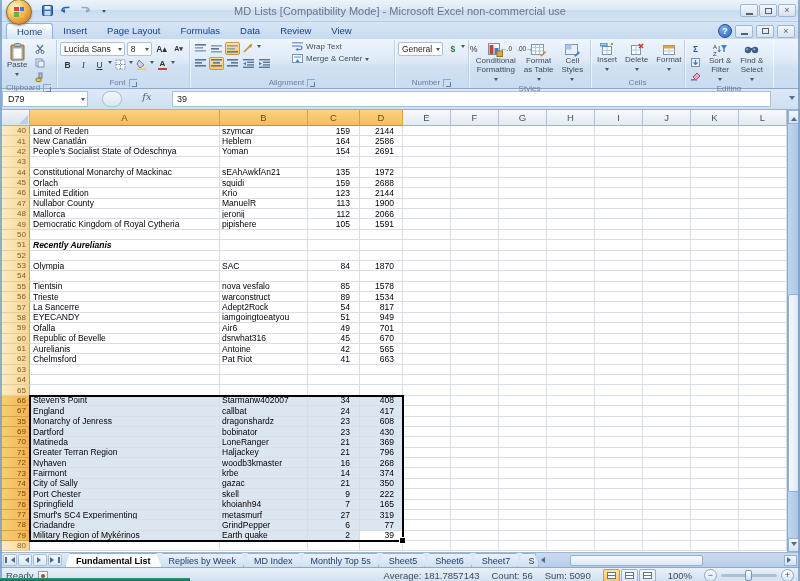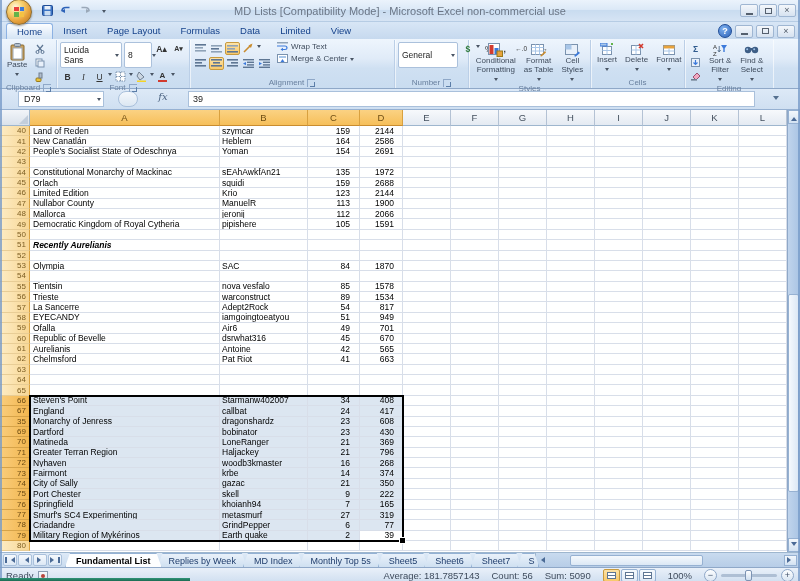--- a/index.html
+++ b/index.html
@@ -43,28 +43,28 @@
   .rbody { flex:1; display:flex; align-items:flex-start; gap:2px; padding:1px 1px 0; }
   .rlabel { height:11px; font-size:8px; color:#69809F; display:flex; align-items:center; justify-content:center; gap:3px; padding:0 2px; }
   .launcher { width:8px; height:8px; border-left:1px solid #8FA8C8; border-top:1px solid #8FA8C8; position:relative; }
   .launcher::after{content:"";position:absolute;right:0;bottom:0;width:4px;height:4px;border-right:1px solid #5C7EA8;border-bottom:1px solid #5C7EA8;}
   .bigbtn { display:flex; flex-direction:column; align-items:center; font-size:8px; color:#3E4B5C; padding:1px 3px; border-radius:3px; line-height:1.1; text-align:center; }
   .smallrow { display:flex; gap:1px; }
   .sbtn { min-width:15px; height:13px; display:flex; align-items:center; justify-content:center; border:1px solid transparent;
     border-radius:2px; font-size:8.5px; color:#333; gap:1px; padding:0 1px;}
   .sbtn.on { background:linear-gradient(#FDE3A7,#F8C96B); border-color:#C79A3F; }
   .dd { width:0; height:0; border:2.5px solid transparent; border-top:3px solid #4A5565; margin-top:3px; }
-  .combo { background:#fff; border:1px solid #ABC1DC; border-radius:2px; height:26px; display:flex; align-items:center;
-    font-size:8.5px; color:#222; padding:0 2px 0 3px; gap:19px; }
+  .combo { background:#fff; border:1px solid #ABC1DC; border-radius:2px; height:14px; display:flex; align-items:center;
+    font-size:8.5px; color:#222; padding:0 2px 0 3px; gap:4px; }
   .combo .dd{margin-left:auto}
   .vline { width:11px; height:9px; }
   .two { white-space:pre-line; }
 
   
-  .fbar { height:21px; background:linear-gradient(#DDE9F7,#CFDFF1); border-bottom:1px solid #96B1D2; display:flex; align-items:center; padding:2px 18px; gap:14px; }
+  .fbar { height:21px; background:linear-gradient(#DDE9F7,#CFDFF1); border-bottom:1px solid #96B1D2; display:flex; align-items:center; padding:2px 2px; gap:14px; }
   .namebox { width:86px; height:16px; background:#fff; border:1px solid #A9C0DB; display:flex; align-items:center; font-size:9px; padding-left:5px; color:#222; }
   .namebox .dd{margin-left:auto; margin-right:2px}
   .fxsplit { width:20px; height:16px; background:linear-gradient(#F4F8FC,#DCE7F2); border:1px solid #A9C0DB; border-radius:8px; }
   .fxbtn { width:22px; height:16px; display:flex; align-items:flex-start; justify-content:center;
     font-family:"DejaVu Serif",serif; font-style:italic; font-size:10px; color:#4E6583; }
   .finput { flex:1; height:16px; background:#fff; border:1px solid #A9C0DB; font-size:9px; display:flex; align-items:center; padding-left:4px; color:#222; }
   .fchev { width:13px; height:16px; display:flex; align-items:center; justify-content:center; }
   .fchev i{width:0;height:0;border:3px solid transparent;border-top:4px solid #55708F}
 
   
@@ -190,21 +190,21 @@
     </div>
   </div>
 
   <div class="tabrow">
     <div style="display:flex" id="ribbon-tabs">
         <div class="rtab active">Home</div>
         <div class="rtab">Insert</div>
         <div class="rtab">Page Layout</div>
         <div class="rtab">Formulas</div>
         <div class="rtab">Data</div>
-        <div class="rtab">Limited</div>
+        <div class="rtab">Review</div>
         <div class="rtab">View</div>
       </div>
     <div class="tabrow-right">
       <span class="helpbtn">?</span>
       <span class="wbtn">
           <span class="bar"></span>
         </span>
       <span class="wbtn">
           <span class="box"></span>
         </span>
@@ -295,21 +295,21 @@
             <span class="dd"></span>
         </div>
       </div>
       <div class="rlabel">
           <span>Font</span>
           <span class="launcher"></span>
         </div>
     </div>
 
     <div class="rgroup" style="width:205px">
-      <div class="rbody" style="gap:5px">
+      <div class="rbody" style="gap:20px">
         <div style="display:flex;flex-direction:column;gap:2px">
           <div class="smallrow">
             <span class="sbtn">
                 <svg class="vline" viewBox="0 0 11 9">
                   <rect y="0" width="11" height="1.6" fill="#5E7693"></rect>
                   <rect y="3" width="8" height="1.6" fill="#8FA3B8"></rect>
                   <rect y="6" width="11" height="1.6" fill="#8FA3B8"></rect>
                 </svg>
               </span>
             <span class="sbtn">

